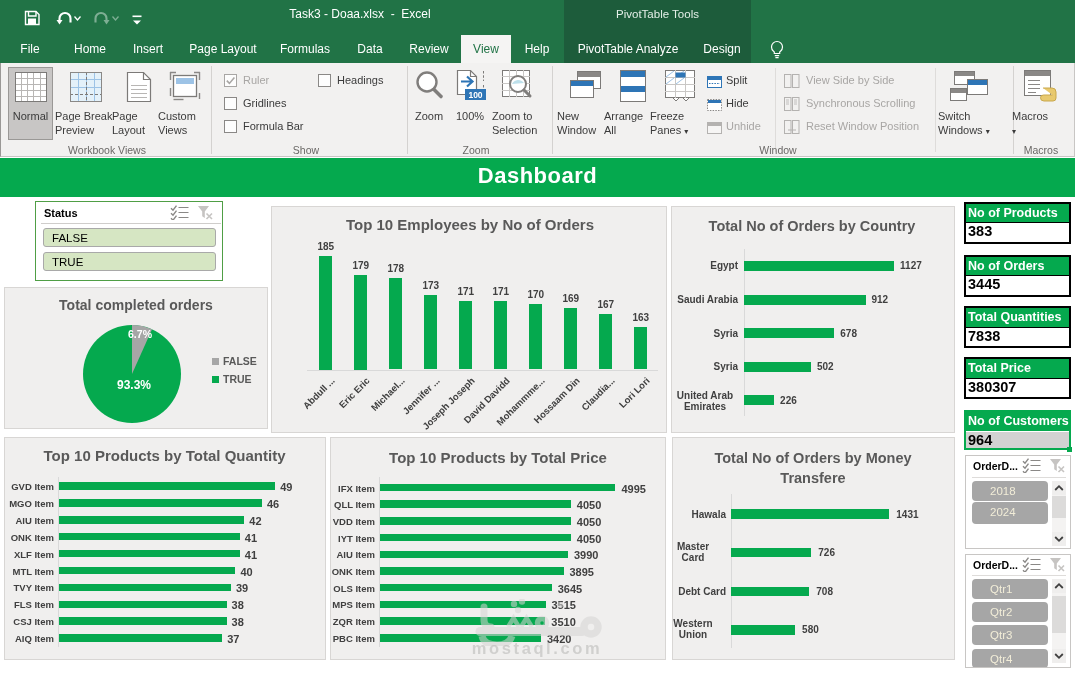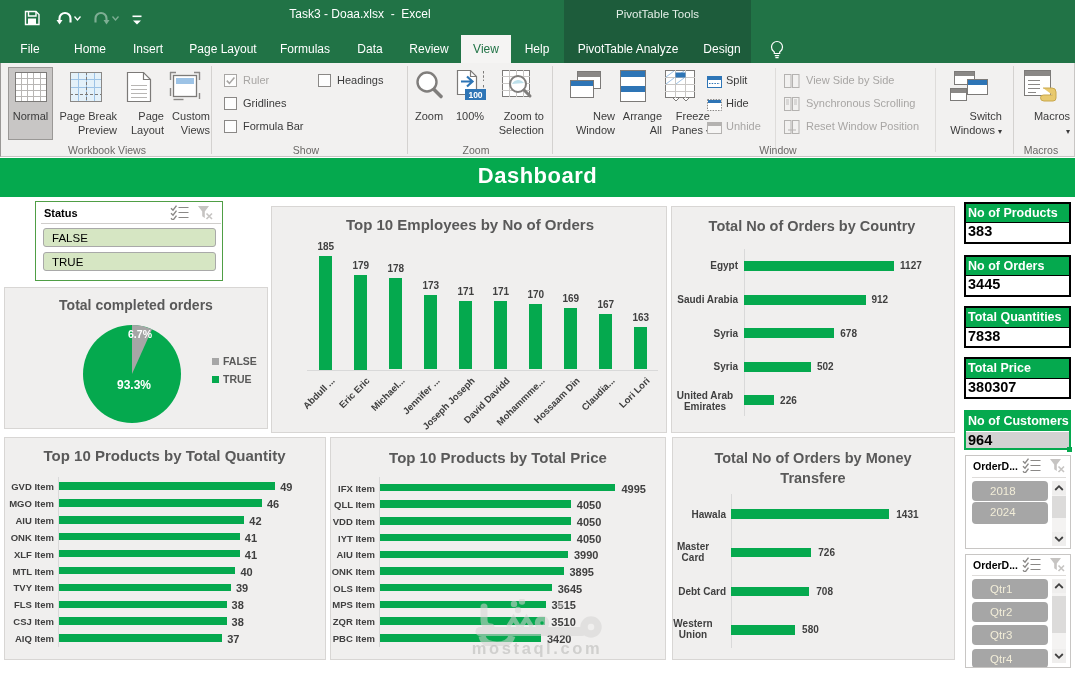--- a/index.html
+++ b/index.html
@@ -12,21 +12,21 @@
 .cat{position:absolute;font-weight:bold;font-size:9.5px;color:#404040;text-align:right;white-space:nowrap}
 .cat2{position:absolute;font-weight:bold;font-size:9.5px;color:#404040;text-align:center;line-height:11px}
 .val{position:absolute;font-weight:bold;font-size:11px;color:#404040;white-space:nowrap}
 .rot{position:absolute;font-weight:bold;font-size:9.5px;color:#404040;text-align:right;white-space:nowrap;transform:rotate(-45deg);transform-origin:100% 0}
 .tab{position:absolute;top:35px;height:28px;line-height:28px;color:#fff;font-size:12px;text-align:center;white-space:nowrap}
 .kpi{position:absolute;left:964px;width:107px;border:2px solid #000;background:#fff}
 .kpi .h{background:#05a94e;color:#fff;font-weight:bold;font-size:12.5px;height:19.5px;line-height:18px;padding-left:2px;white-space:nowrap;border-bottom:1.5px solid #000}
 .kpi .v{color:#000;font-weight:bold;font-size:14.5px;height:17px;line-height:17px;padding-left:2px}
 .sitem{position:absolute;background:#a6a6a6;border-radius:4px;color:#f2edd8;font-size:11.5px;line-height:20px;padding-left:18px}
 .rlab{position:absolute;font-size:11px;color:#3b3b3b;white-space:nowrap}
-.rlab2{position:absolute;font-size:11px;color:#3b3b3b;text-align:right;line-height:13.5px;white-space:nowrap}
+.rlab2{position:absolute;font-size:11px;color:#3b3b3b;text-align:left;line-height:13.5px;white-space:nowrap}
 .glab{position:absolute;font-size:10.5px;color:#6a6866;text-align:center;white-space:nowrap}
 .sep{position:absolute;width:1px;background:#d4d2d0}
 </style></head><body>
 <div class="app">
 
 <div class="abs" style="left:0;top:0;width:1075px;height:63px;background:#217346"></div>
 <div class="abs" style="left:564px;top:0;width:187px;height:63px;background:#1d5c3b"></div>
 <svg class="abs" style="left:22px;top:8px" width="125" height="20" viewBox="0 0 125 20">
 <g stroke="#fff" fill="none" stroke-width="1.4">
 <path d="M3.5 3.5 h10.5 l3 3 v10 h-13.5 z"></path>

